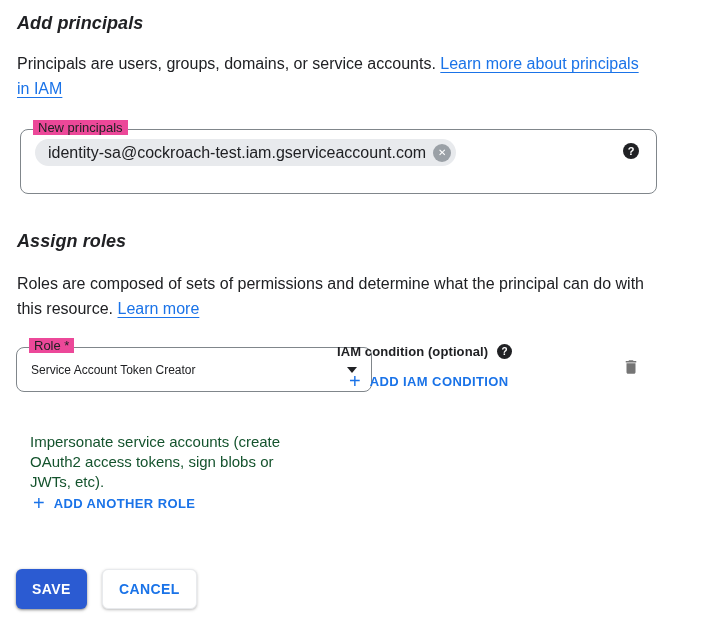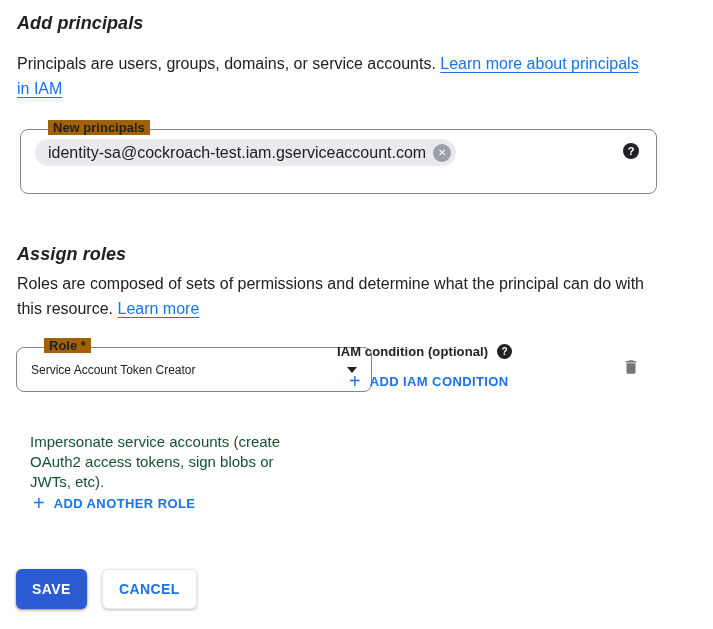--- a/index.html
+++ b/index.html
@@ -39,25 +39,25 @@
   
   .field {
     position: absolute;
     border: 1px solid #80868b;
     border-radius: 8px;
     background: #ffffff;
   }
   .field-label {
     position: absolute;
     top: -10px;
-    left: 27px;
-    background: #a16207;
+    left: 12px;
+    background: #ec4899;
     padding: 0 5px;
     font-size: 13px;
-    font-weight: 700;
+    font-weight: 400;
     color: #202124;
     white-space: nowrap;
   }
   
   .principals-box { left: 20px; top: 129px; width: 637px; height: 65px; cursor: text; }
   .chip {
     position: absolute;
     left: 14px; top: 9px;
     height: 27px;
     display: flex;
@@ -214,21 +214,21 @@
 
   <div class="field principals-box">
     <span class="field-label">New principals</span>
     <div class="chip">
       <span>identity-sa@cockroach-test.iam.gserviceaccount.com</span>
       <span class="chip-x">✕</span>
     </div>
     <span class="help-badge principals-help">?</span>
   </div>
 
-  <div class="h1" style="top:244px;">Assign roles</div>
+  <div class="h1" style="top:231px;">Assign roles</div>
 
   <p class="para" style="top:271px;">
     <span>Roles are composed of sets of permissions and determine what the principal can do with this resource.</span>
     <a>Learn more</a>
   </p>
 
   <div class="field role-box">
     <span class="field-label">Role *</span>
     <div class="role-inner">
       <span class="role-value">Service Account Token Creator</span>

